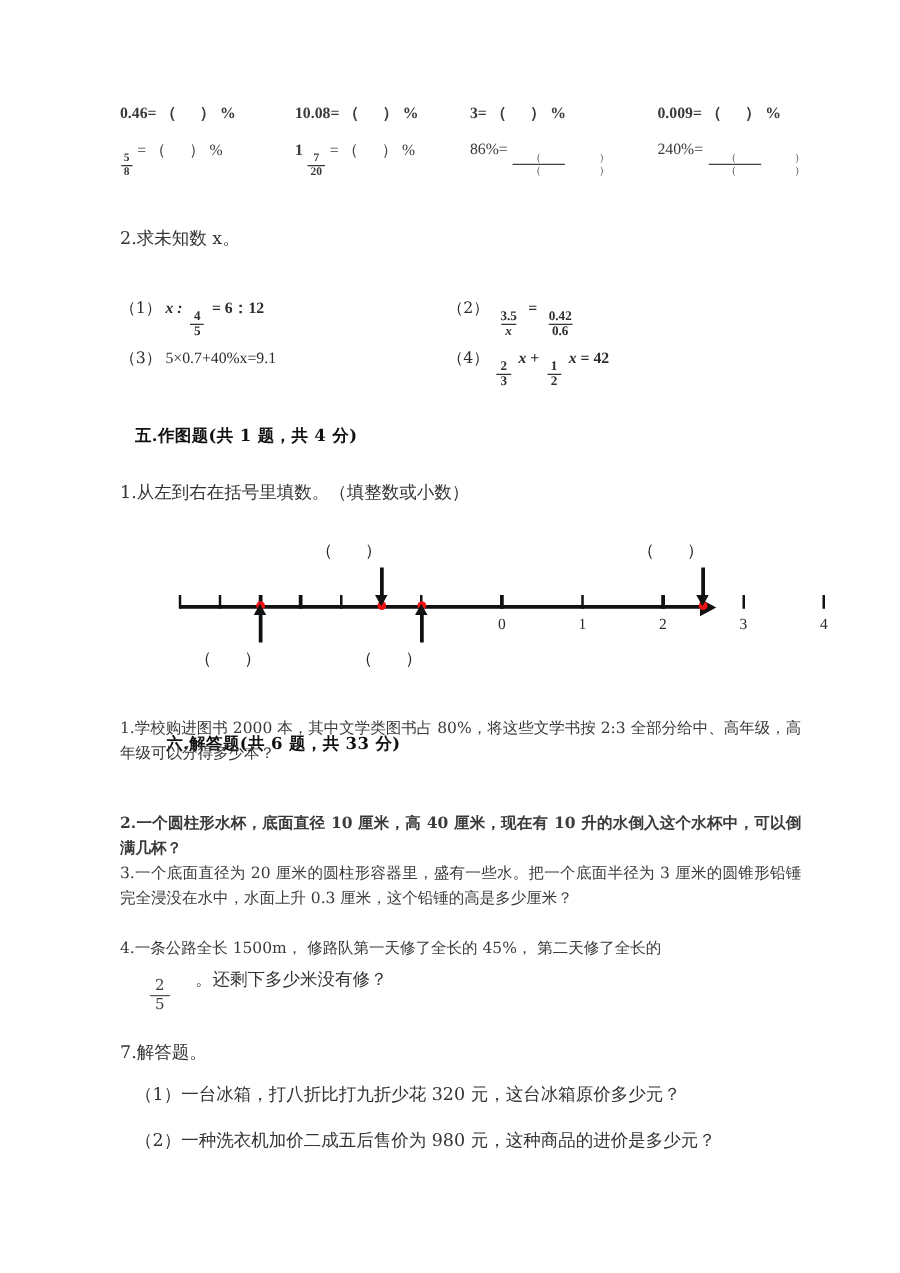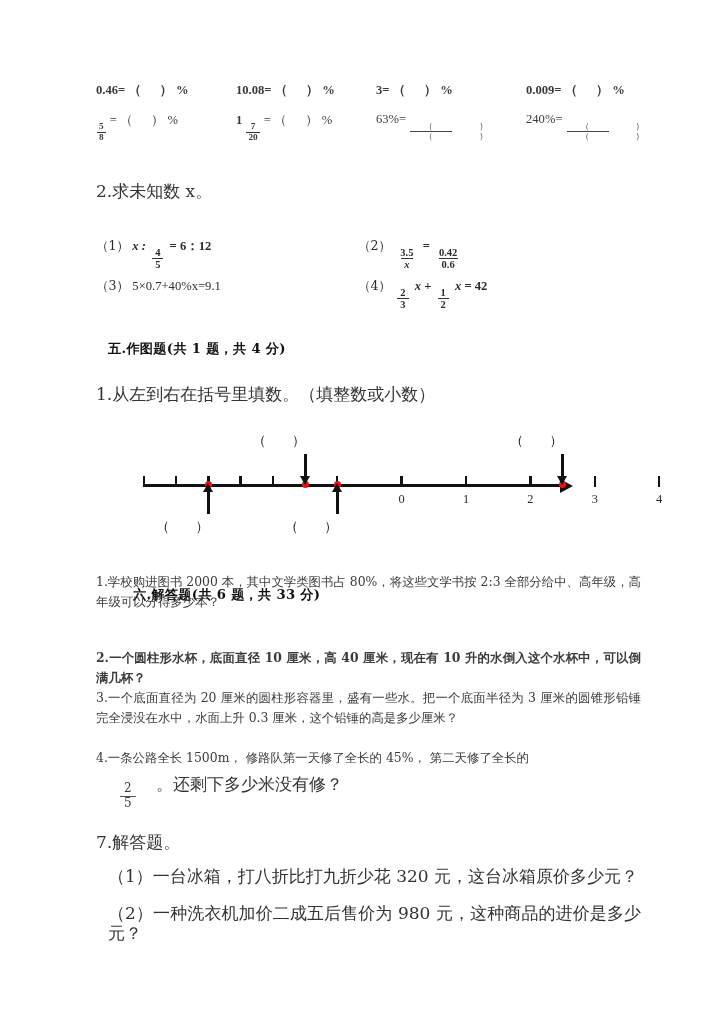--- a/index.html
+++ b/index.html
@@ -25,21 +25,21 @@
   .content {
     position: absolute;
     left: 96px;
     top: 0;
     width: 545px;
   }
 
   
   .cn { font-family: "DejaVu Serif", "Liberation Serif", serif; }
   .q-text {
-    font-size: 17px;
+    font-size: 14px;
     line-height: 20px;
     color: #333;
     text-align: justify;
   }
   .sec-title {
     font-size: 13.2px;
     font-weight: bold;
     color: #111;
     letter-spacing: .3px;
   }
@@ -266,21 +266,21 @@
       <span class="bold">1</span>
       <span class="frac">
         <span class="num">7</span>
         <span class="den">20</span>
       </span>
       <span>=</span>
       <span class="paren">（&nbsp;&nbsp;&nbsp;&nbsp;&nbsp;）</span>
       <span class="pct">%</span>
     </div>
     <div class="col-c">
-      <span>63%=</span>
+      <span>86%=</span>
       <span class="frac-paren">
         <span class="num">（&nbsp;&nbsp;）</span>
         <span class="den">（&nbsp;&nbsp;）</span>
       </span>
     </div>
     <div class="col-d">
       <span>240%=</span>
       <span class="frac-paren">
         <span class="num">（&nbsp;&nbsp;）</span>
         <span class="den">（&nbsp;&nbsp;）</span>

